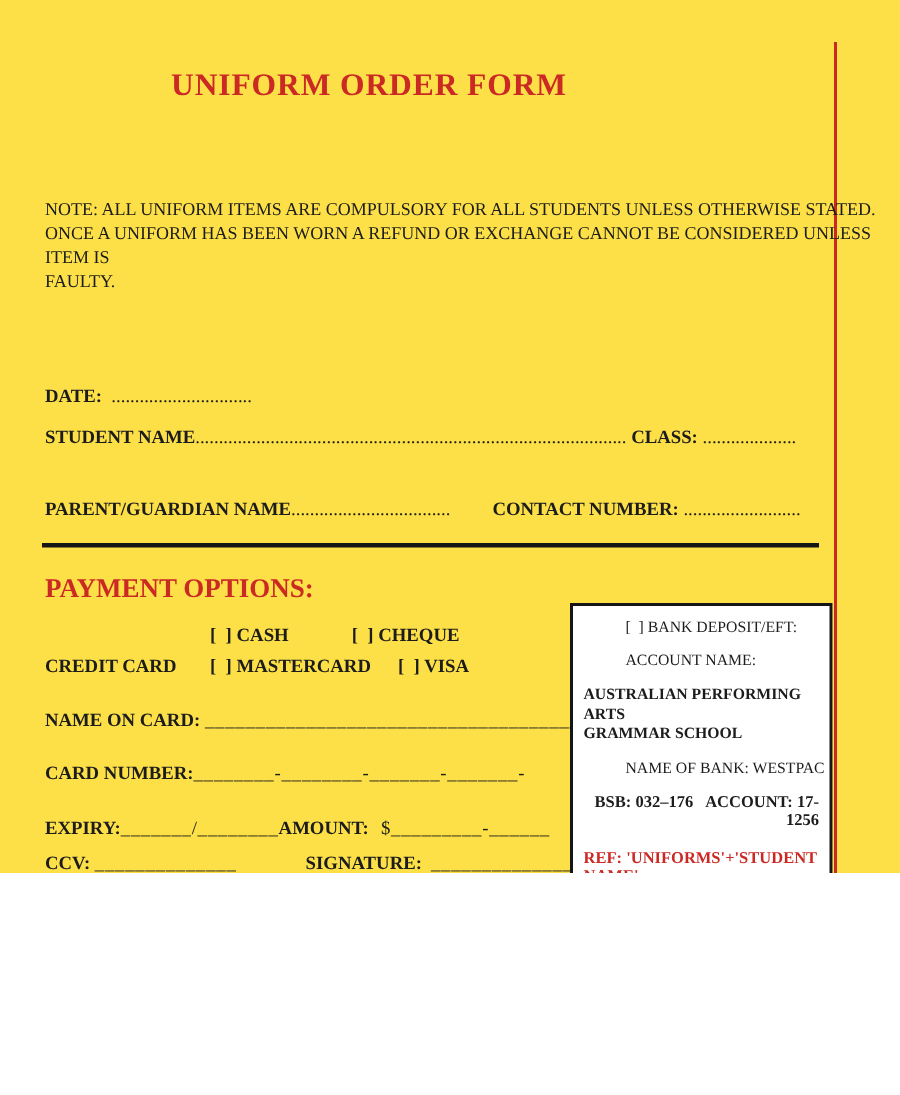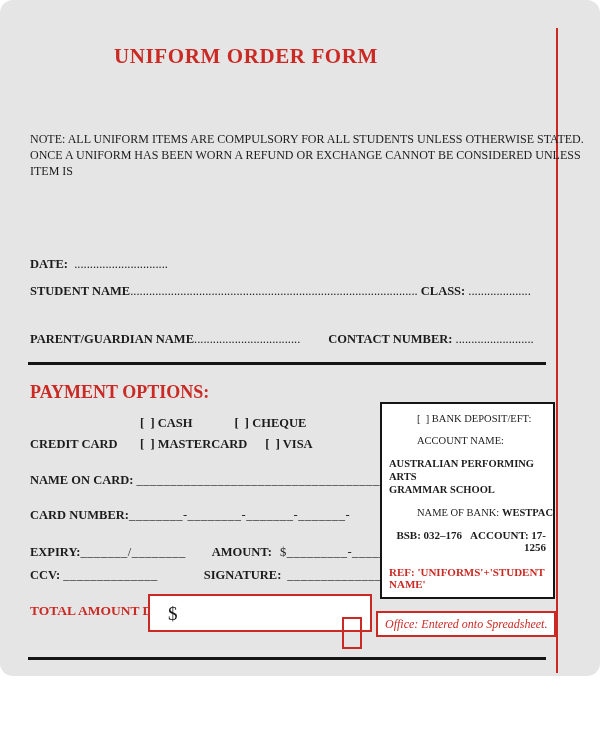--- a/index.html
+++ b/index.html
@@ -1,25 +1,25 @@
 <!DOCTYPE html>
 <html style="--accent-red: #cb2a24; --text-black: #1c1c1c;"><head>
 <meta charset="utf-8">
 <style>
   :root { --accent-red:#cb2a24; --text-black:#1c1c1c; }
   * { margin:0; padding:0; box-sizing:border-box; }
   html,body { background:#ffffff; }
   .page {
-    position:relative; width:600px; height:676px; background:#e5e5e5;
+    position:relative; width:600px; height:582px; background:#fde047;
     font-family:"Liberation Serif","DejaVu Serif",serif;
-    color:var(--text-black); overflow:hidden;border-radius:13px;
+    color:var(--text-black); overflow:hidden;
   }
   .abs { position:absolute; }
   .pre { white-space:pre; }
-  .bold { font-weight:bold; }
+  .bold { font-weight:normal; }
 
   #vline { left:556px; top:28px; width:2px; height:645px; background:var(--accent-red); }
 
   #title { left:114px; top:44px; font-size:21px; font-weight:bold; color:var(--accent-red); letter-spacing:0.6px; }
 
   #note-block { left:30px; top:131px; font-size:12px; line-height:16px; }
   #instr-block { left:30px; top:199px; font-size:12px; line-height:16px; }
   .phone { color:var(--accent-red); font-weight:bold; font-size:13px; }
 
   .fieldrow { font-size:12.5px; }
@@ -38,21 +38,21 @@
   #row-cashcheque { left:140px; top:416px; }
   #row-cashcheque .second { margin-left:42px; }
   #row-credit { left:30px; top:437px; }
   #row-credit .cclbl { display:inline-block; width:110px; }
   #row-credit .second { margin-left:18px; }
   #fee-note { left:140px; top:455px; font-size:10px; font-style:italic; font-weight:normal; }
 
   #row-nameoncard { left:30px; top:473px; }
   #row-cardnumber { left:30px; top:508px; }
   #row-expiry { left:30px; top:545px; }
-  #row-expiry .amt-lbl { margin-left:26px; }
+  #row-expiry .amt-lbl { }
   #row-expiry .amt-line { margin-left:8px; }
   #row-ccv { left:30px; top:568px; }
   #row-ccv .sig-lbl { margin-left:46px; }
   #row-ccv .sig-line { margin-left:6px; }
   .line { font-weight:normal; letter-spacing:0.5px; }
 
   #bank-box { left:380px; top:402px; width:175px; height:197px; border:2px solid #151515; padding:9px 7px; font-size:10.5px; background:#fff; }
   #bank-box .bb-row { margin-bottom:11px;padding-left:28px; }
   #bank-box .school { font-weight:bold; line-height:13px; margin-bottom:11px; }
   #bank-box .bsb-row { font-weight:bold; font-size:11px; margin-bottom:13px;text-align:right; }
@@ -71,20 +71,21 @@
 
 <div class="page">
 
   <div id="vline" class="abs"></div>
 
   <div id="title" class="abs">UNIFORM ORDER FORM</div>
 
   <div id="note-block" class="abs">
     <div>NOTE: ALL UNIFORM ITEMS ARE COMPULSORY FOR ALL STUDENTS UNLESS OTHERWISE STATED.</div>
     <div>ONCE A UNIFORM HAS BEEN WORN A REFUND OR EXCHANGE CANNOT BE CONSIDERED UNLESS ITEM IS</div>
+    <div>FAULTY.</div>
   </div>
 
 
   <div id="row-date" class="abs fieldrow">
     <span class="lbl pre">DATE:  </span><span class="pre">..............................</span>
   </div>
 
   <div id="row-student" class="abs fieldrow">
     <span class="lbl">STUDENT NAME</span><span class="pre">............................................................................................</span><span class="lbl pre"> CLASS: </span><span class="pre">....................</span>
   </div>

